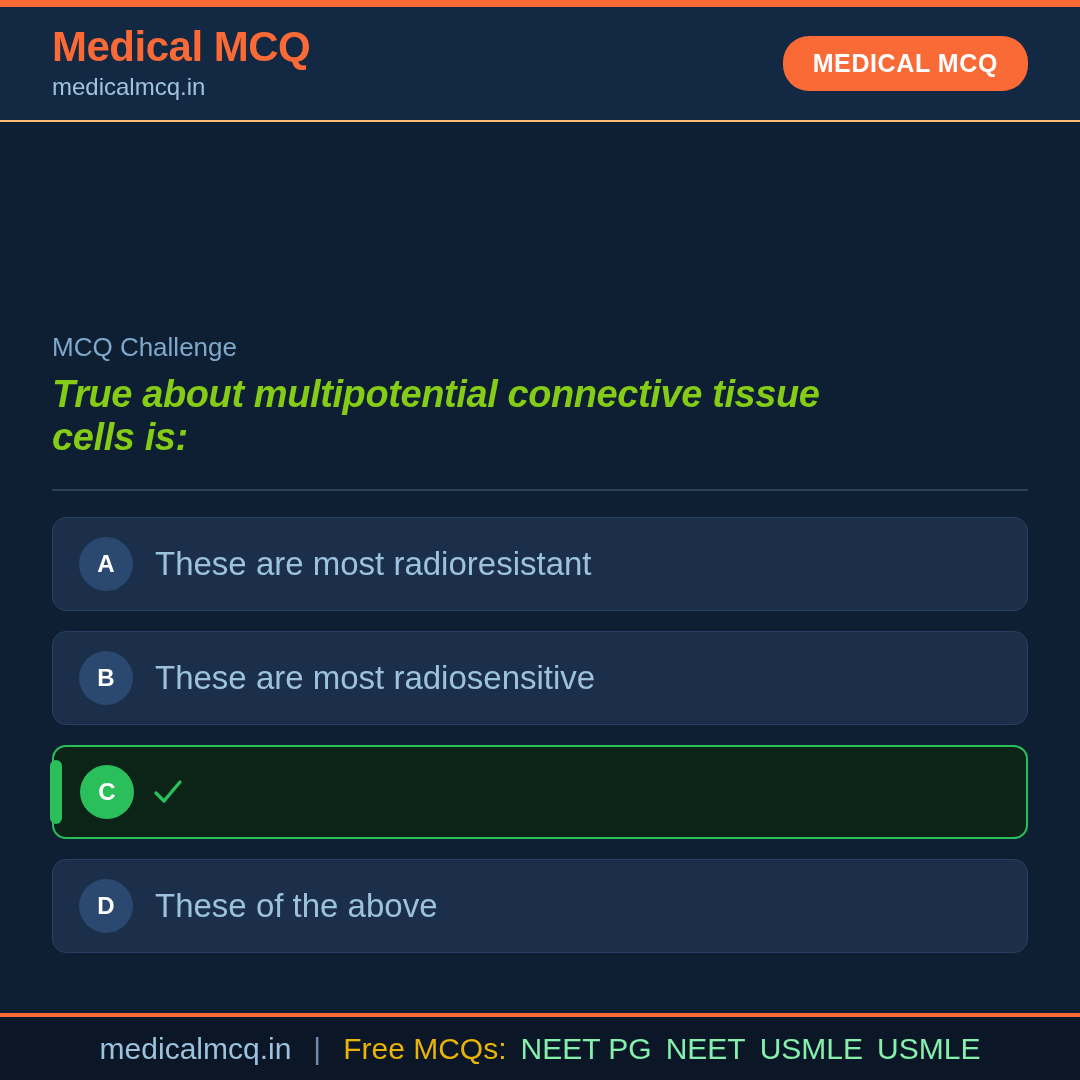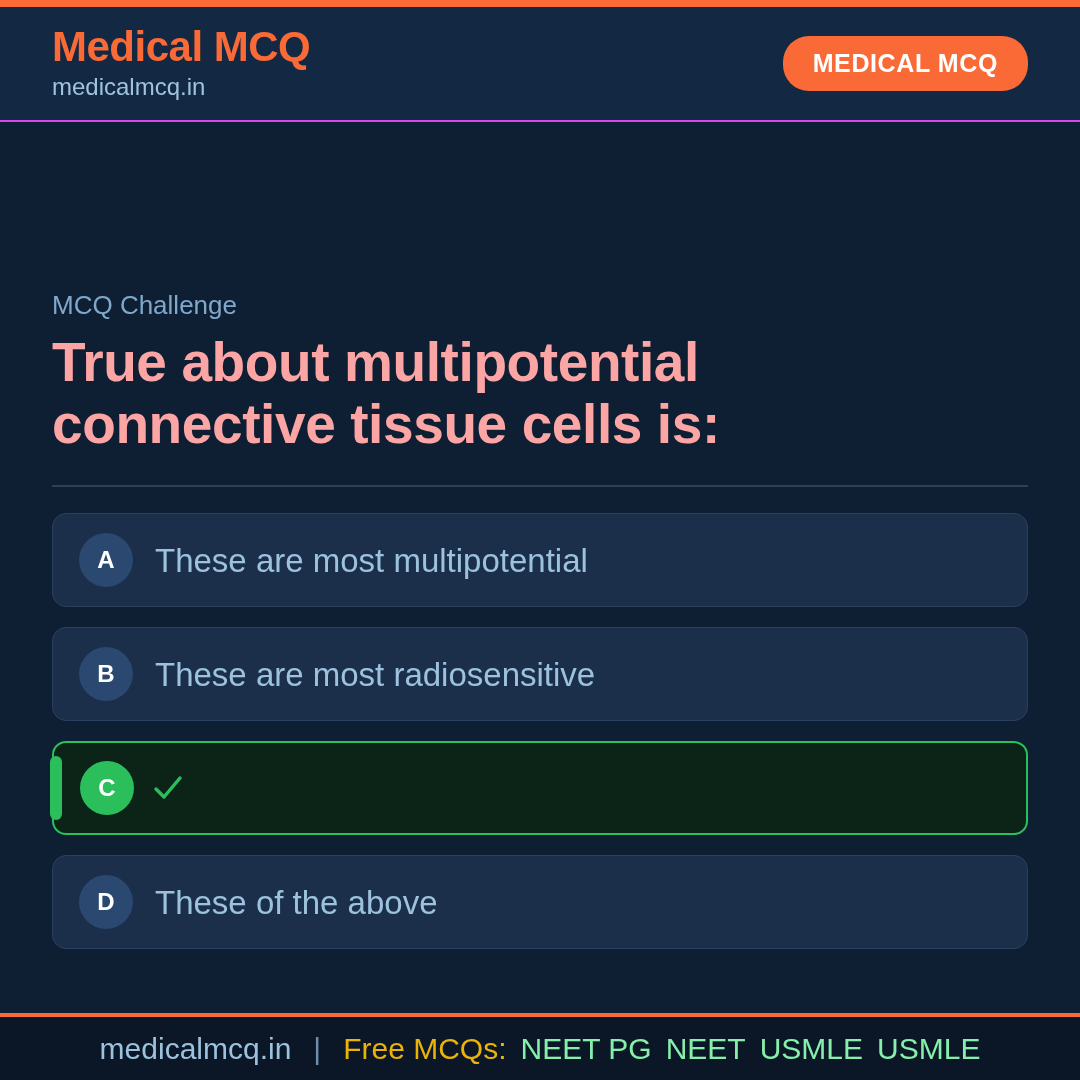--- a/index.html
+++ b/index.html
@@ -28,21 +28,21 @@
     width: 100%;
     background: #F96A36;
     flex: 0 0 auto;
   }
 
   
   .header {
     flex: 0 0 auto;
     height: 115px;
     background: #132843;
-    border-bottom: 2px solid #d946ef;
+    border-bottom: 2px solid #fdba74;
     display: flex;
     align-items: center;
     justify-content: space-between;
     padding: 0 52px;
     box-sizing: border-box;
   }
   .brand-block {
     display: flex;
     flex-direction: column;
     justify-content: center;
@@ -72,37 +72,39 @@
   }
 
   
   .body-area {
     flex: 1 1 auto;
     position: relative;
     padding: 0 52px;
     box-sizing: border-box;
     display: flex;
     flex-direction: column;
+    margin-top: 42px;
   }
   .question-block {
     margin-top: 168px;
   }
   .eyebrow {
     color: #7FA8CC;
     font-size: 26px;
     line-height: 1.2;
     margin-bottom: 10px;
   }
   .question-title {
-    color: #fca5a5;
-    font-size: 55px;
+    color: #84cc16;
+    font-size: 38px;
     font-weight: bold;
     line-height: 1.13;
     letter-spacing: -0.4px;
     max-width: 800px;
+    font-style: italic;
   }
   .divider {
     height: 2px;
     background: #2A4158;
     margin-top: 30px;
     margin-bottom: 26px;
     width: 100%;
   }
 
   
@@ -216,21 +218,21 @@
       <div class="eyebrow">MCQ Challenge</div>
       <div class="question-title">True about multipotential connective tissue cells is:</div>
     </div>
 
     <div class="divider"></div>
 
     <div class="options">
 
       <div class="option">
         <div class="option-badge">A</div>
-        <div class="option-text">These are most multipotential</div>
+        <div class="option-text">These are most radioresistant</div>
       </div>
 
       <div class="option">
         <div class="option-badge">B</div>
         <div class="option-text">These are most radiosensitive</div>
       </div>
 
       <div class="option correct">
         <div class="accent-bar"></div>
         <div class="option-badge">C</div>

